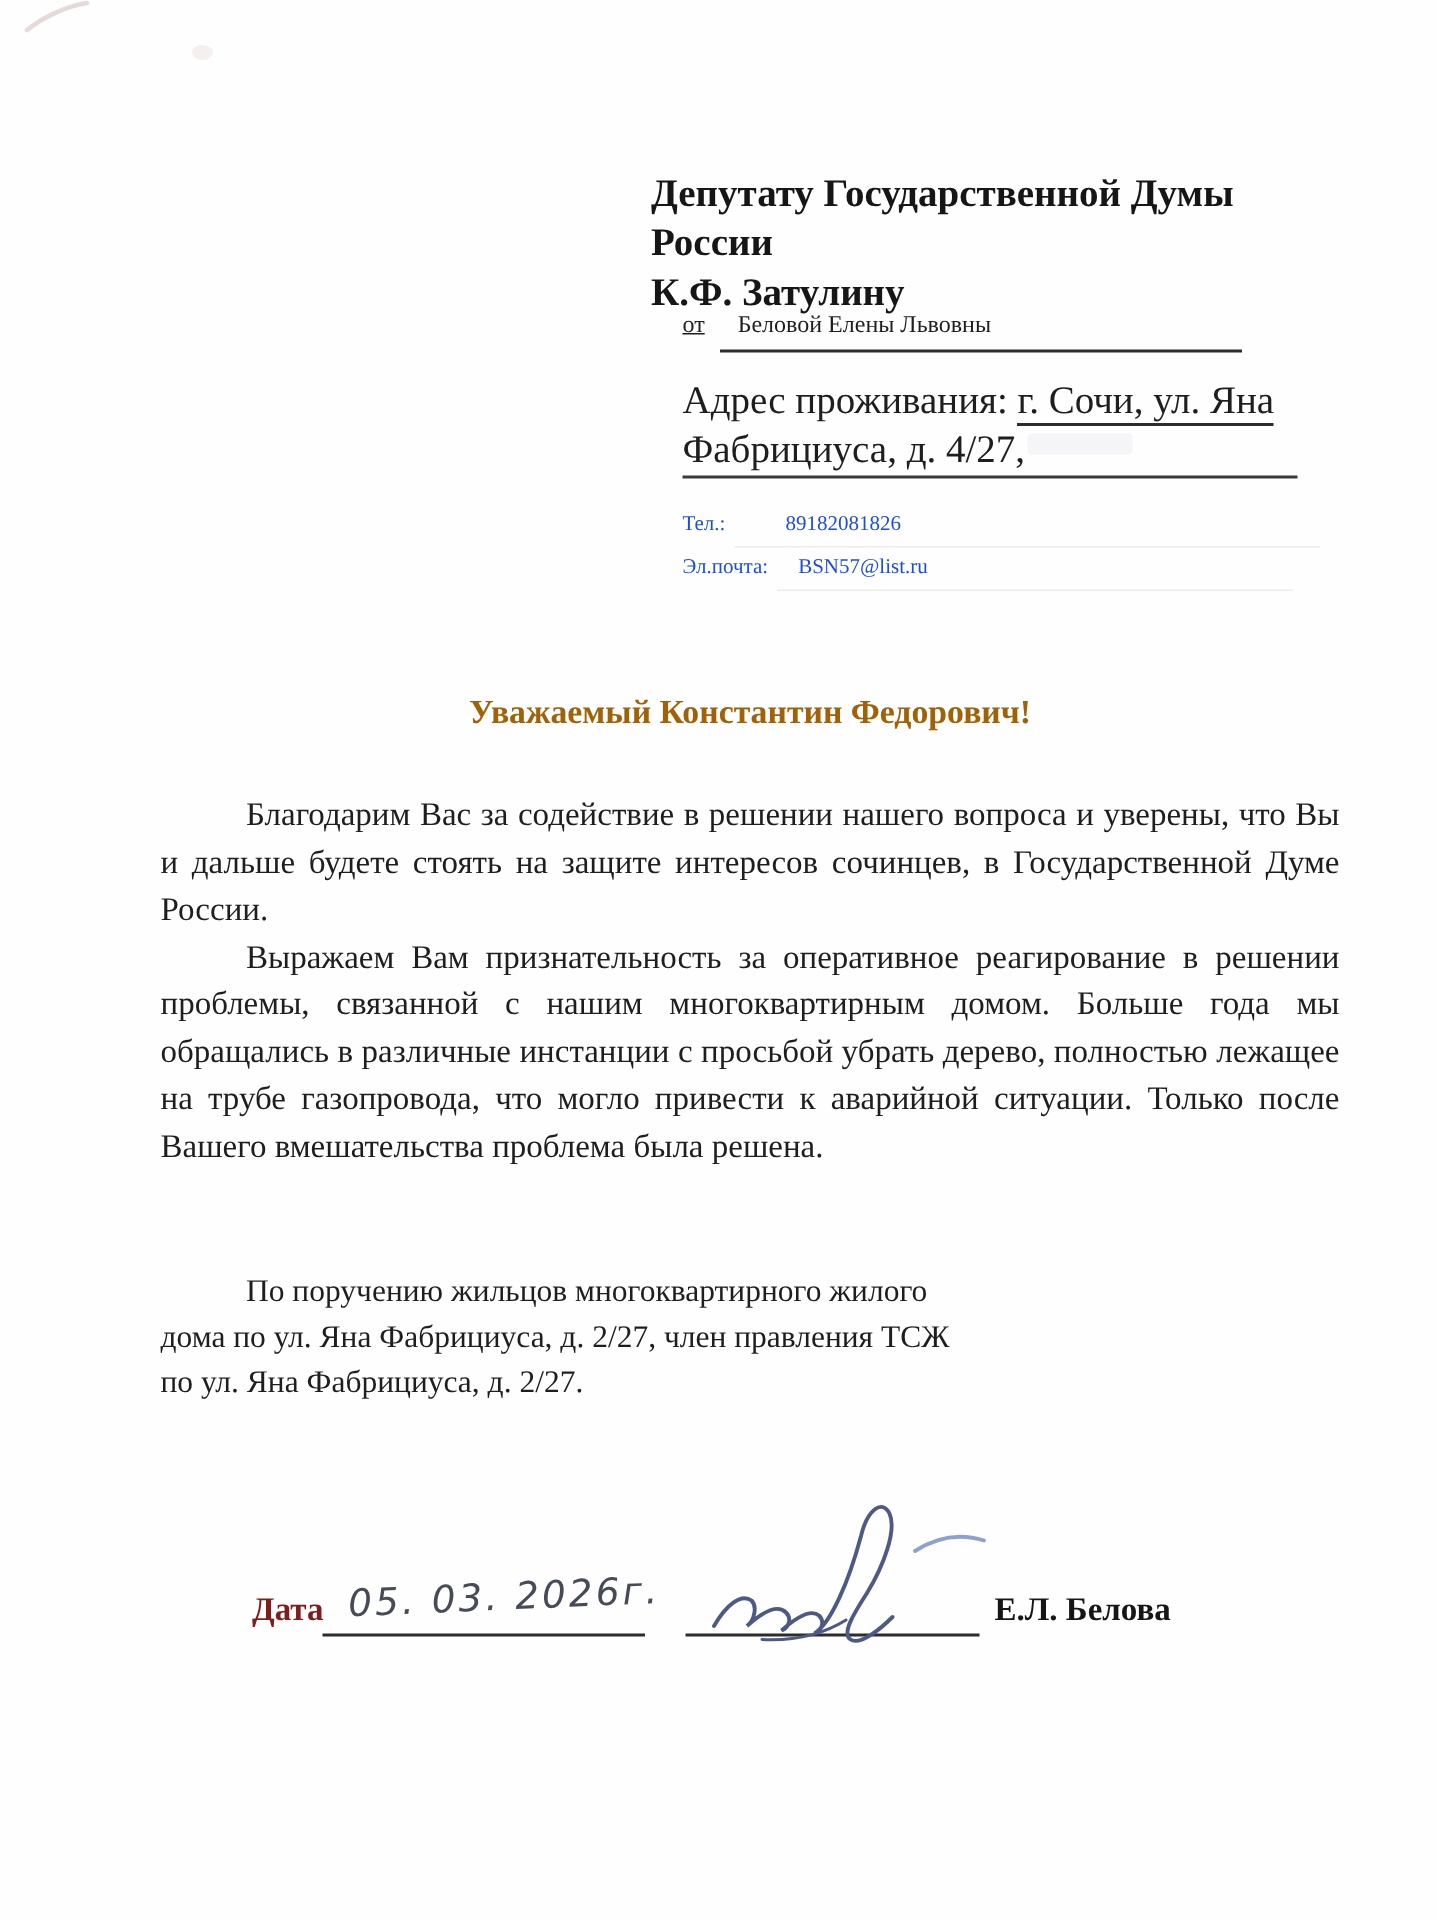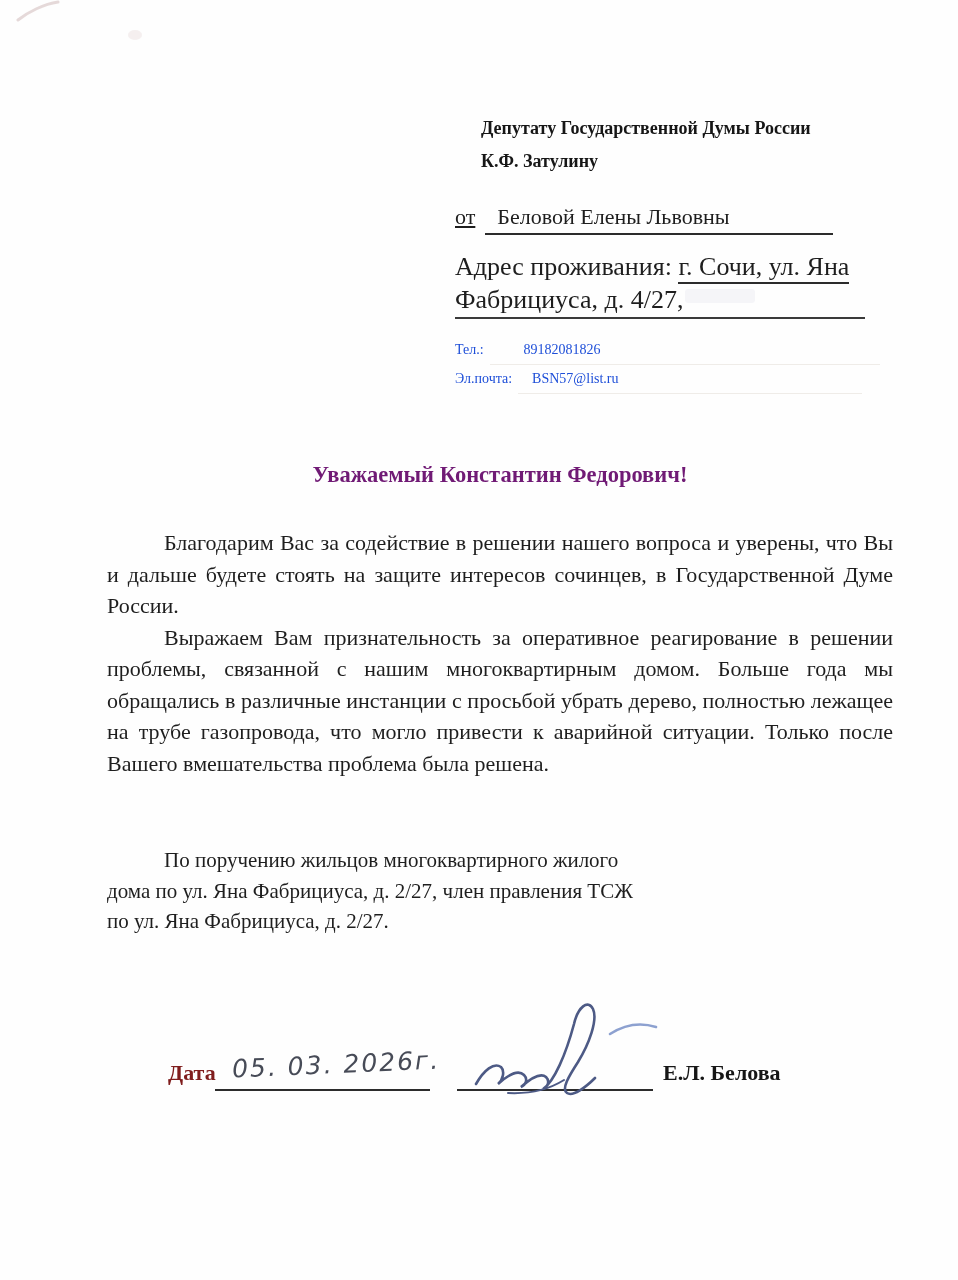--- a/index.html
+++ b/index.html
@@ -15,27 +15,27 @@
   .artifact-stroke{
     position:absolute;left:14px;top:0px;width:46px;height:22px;
     opacity:.45;pointer-events:none;
   }
   .artifact-smudge{
     position:absolute;left:128px;top:30px;width:14px;height:10px;
     border-radius:50%;background:#efe4e4;opacity:.6;pointer-events:none;
   }
   
   .recipient{
-    position:absolute;left:481px;top:112px;width:450px;
-    font-weight:bold;font-size:18px;line-height:33px;color:#161616;
+    position:absolute;left:434px;top:112px;width:450px;
+    font-weight:bold;font-size:26px;line-height:33px;color:#161616;
   }
   
   .from-line{
     position:absolute;left:455px;top:202px;width:450px;
-    font-size:22px;line-height:30px;text-decoration:underline;
+    font-size:16px;line-height:30px;text-decoration:underline;
   }
   .from-value{
     display:inline-block;min-width:336px;margin-left:10px;
     border-bottom:2px solid #2c2c2c;padding:0 0 1px 12px;
   }
   
   .address{
     position:absolute;left:455px;top:250px;width:448px;
     font-size:26px;line-height:33px;
   }
@@ -56,21 +56,21 @@
     color:#1d4ed8;
   }
   .contact-u{
     display:inline-block;border-bottom:1px solid #efece8;padding-bottom:1px;
   }
   .contact-u.tel{min-width:356px;margin-left:6px;padding-left:34px;}
   .contact-u.mail{min-width:330px;margin-left:6px;padding-left:14px;}
   
   .greeting{
     position:absolute;left:107px;top:462px;width:786px;
-    text-align:center;font-weight:bold;font-size:22.5px;color:#701a75;
+    text-align:center;font-weight:bold;font-size:22.5px;color:#a16207;
   }
   
   .body-text{
     position:absolute;left:107px;top:527px;width:786px;
     font-size:22px;line-height:31.5px;text-align:justify;
   }
   .body-text p{margin:0;text-indent:57px;}
   
   .attribution{
     position:absolute;left:107px;top:845px;width:528px;

